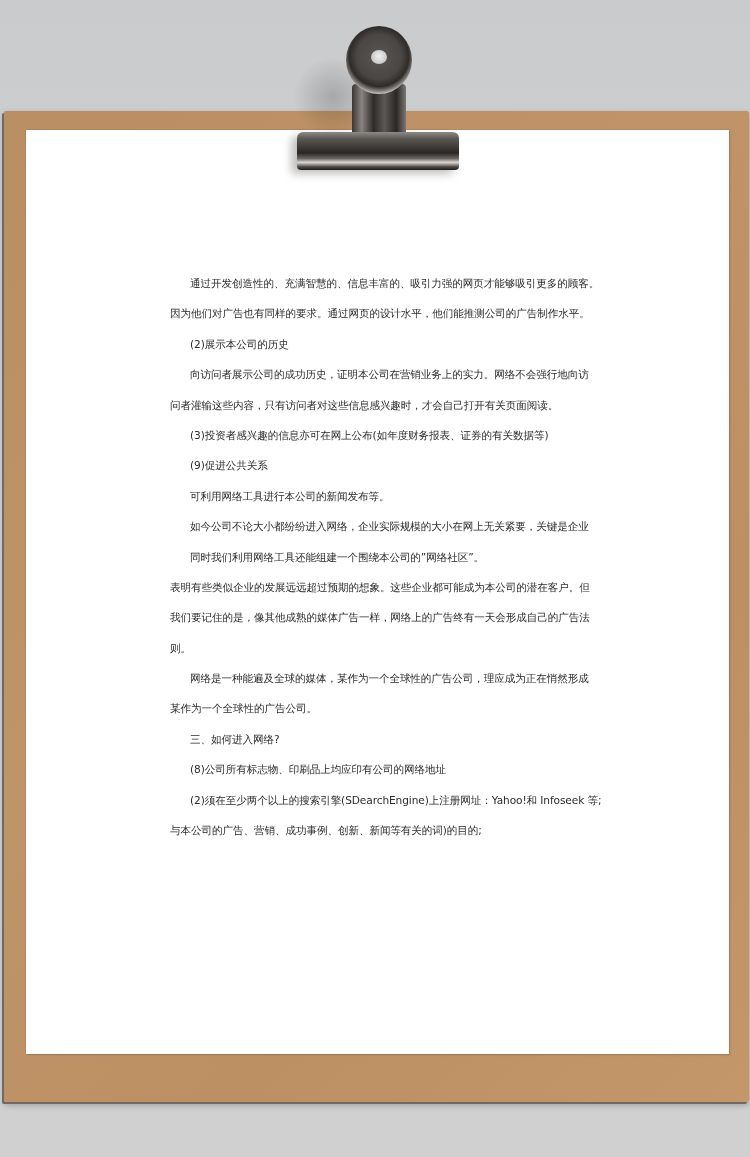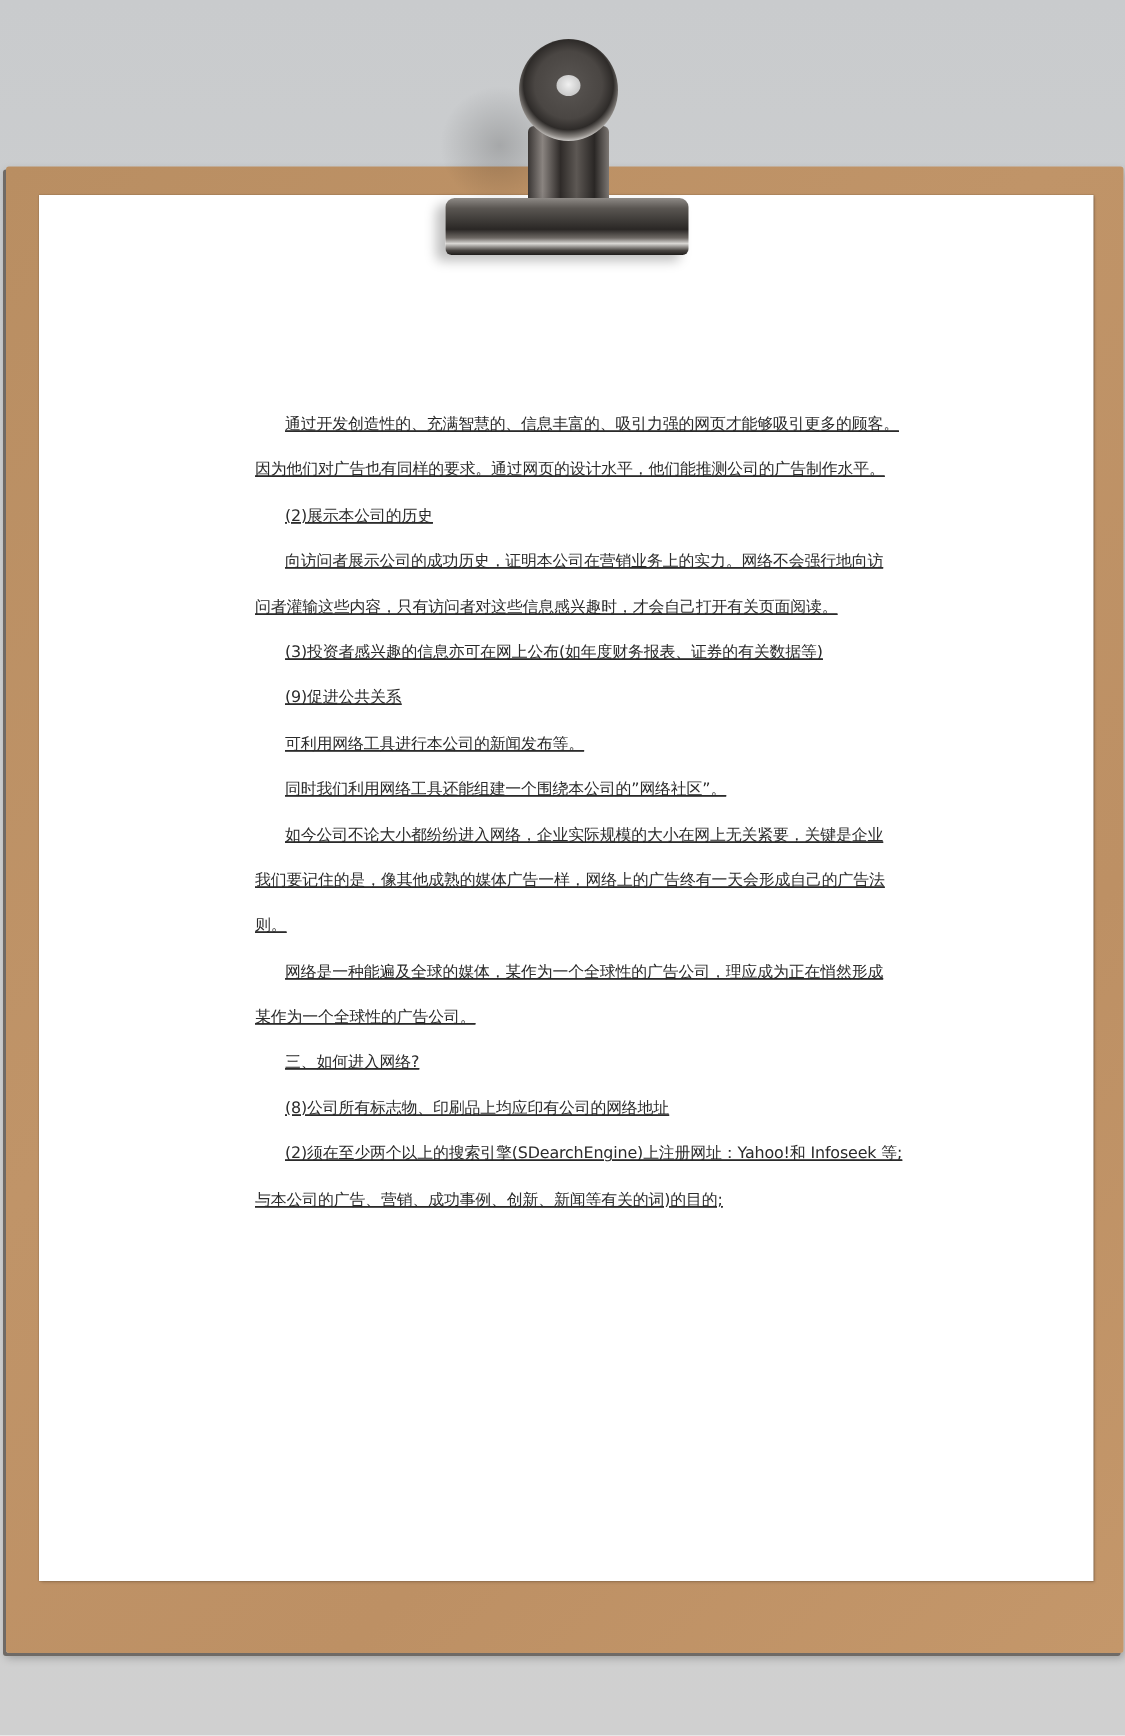--- a/index.html
+++ b/index.html
@@ -1,15 +1,15 @@
 <!DOCTYPE html>
 <html><head>
 <meta charset="utf-8">
 <style>
-  * { box-sizing: border-box; margin: 0; padding: 0; text-decoration: underline; }
+  * { box-sizing: border-box; margin: 0; padding: 0; }
   html, body { width: 750px; height: 1157px; overflow: hidden; }
   body {
     background: linear-gradient(180deg, #c9cbcd 0%, #cfd1d2 40%, #d0d0d0 100%);
     position: relative;
     font-family: "DejaVu Sans", "Liberation Sans", sans-serif;
   }
   .board {
     position: absolute;
     left: 4px; top: 111px;
     width: 745px; height: 991px;
@@ -83,22 +83,23 @@
 
 <div class="text-block">
   <div class="line indent">通过开发创造性的、充满智慧的、信息丰富的、吸引力强的网页才能够吸引更多的顾客。</div>
   <div class="line">因为他们对广告也有同样的要求。通过网页的设计水平，他们能推测公司的广告制作水平。</div>
   <div class="line indent">(2)展示本公司的历史</div>
   <div class="line indent">向访问者展示公司的成功历史，证明本公司在营销业务上的实力。网络不会强行地向访</div>
   <div class="line">问者灌输这些内容，只有访问者对这些信息感兴趣时，才会自己打开有关页面阅读。</div>
   <div class="line indent">(3)投资者感兴趣的信息亦可在网上公布(如年度财务报表、证券的有关数据等)</div>
   <div class="line indent">(9)促进公共关系</div>
   <div class="line indent">可利用网络工具进行本公司的新闻发布等。</div>
+  <div class="line indent">如今公司不论大小都纷纷进入网络，企业实际规模的大小在网上无关紧要，关键是企业</div>
   <div class="line indent">同时我们利用网络工具还能组建一个围绕本公司的”网络社区”。</div>
-  <div class="line indent">如今公司不论大小都纷纷进入网络，企业实际规模的大小在网上无关紧要，关键是企业</div>
+  <div class="line">表明有些类似企业的发展远远超过预期的想象。这些企业都可能成为本公司的潜在客户。但</div>
   <div class="line">我们要记住的是，像其他成熟的媒体广告一样，网络上的广告终有一天会形成自己的广告法</div>
   <div class="line">则。</div>
   <div class="line indent">网络是一种能遍及全球的媒体，某作为一个全球性的广告公司，理应成为正在悄然形成</div>
   <div class="line">某作为一个全球性的广告公司。</div>
   <div class="line indent">三、如何进入网络?</div>
   <div class="line indent">(8)公司所有标志物、印刷品上均应印有公司的网络地址</div>
   <div class="line indent">(2)须在至少两个以上的搜索引擎(SDearchEngine)上注册网址：Yahoo!和 Infoseek 等;</div>
   <div class="line">与本公司的广告、营销、成功事例、创新、新闻等有关的词)的目的;</div>
 </div>
 

